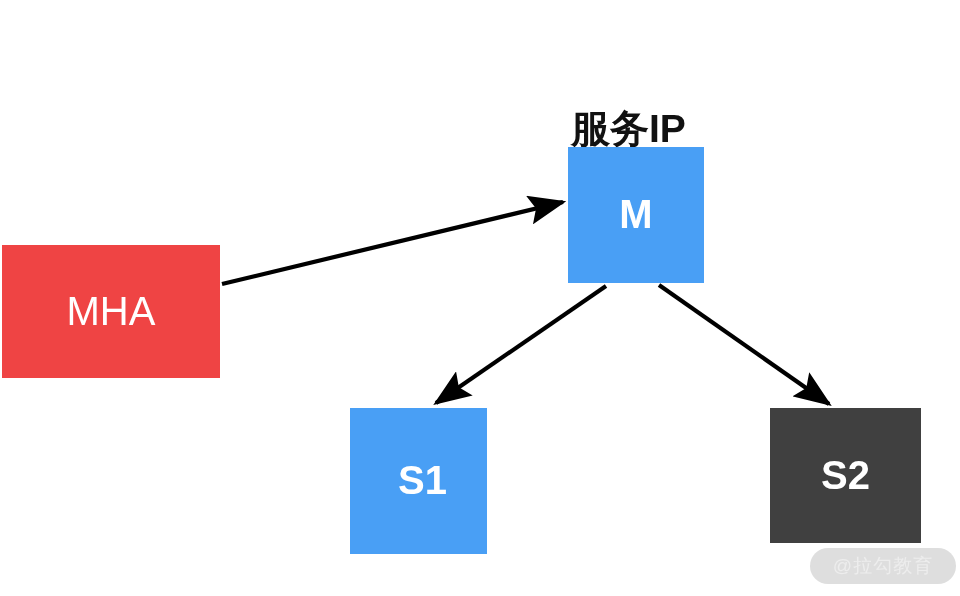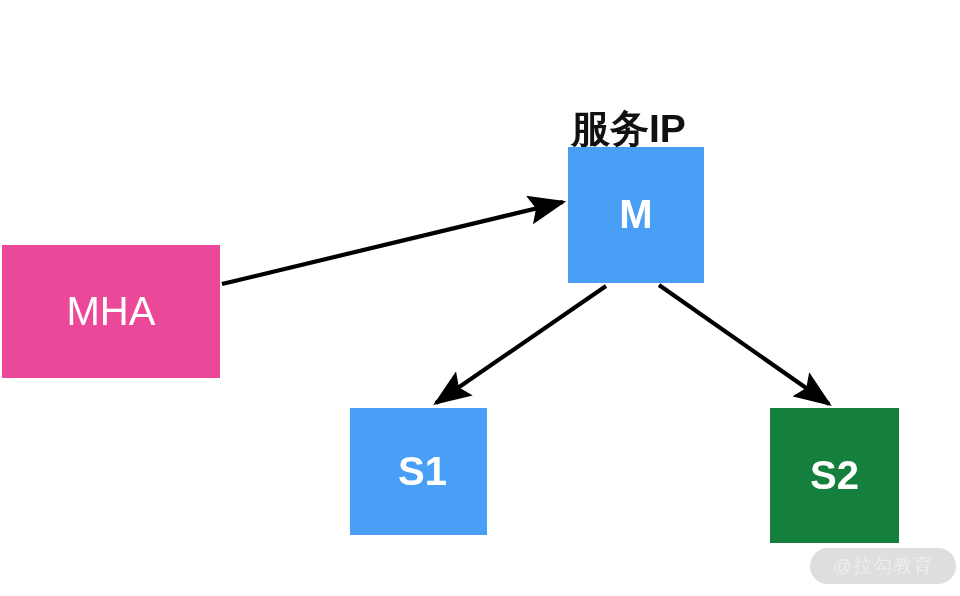--- a/index.html
+++ b/index.html
@@ -21,23 +21,23 @@
     position: absolute;
     display: flex;
     align-items: center;
     justify-content: center;
     text-align: center;
     color: #ffffff;
     box-sizing: border-box;
     line-height: 1.18;
   }
   .node-m   { left: 568px; top: 147px; width: 136px; height: 136px; background: #499FF5; font-size: 40px; font-weight: 700; }
-  .node-s1  { left: 350px; top: 408px; width: 137px; height: 127px; background: #499FF5; font-size: 40px; font-weight: 700; padding-left: 8px; }
-  .node-s2  { left: 770px; top: 408px; width: 129px; height: 135px; background: #15803d; font-size: 40px; font-weight: 700; }
-  .node-mha { left: 2px;   top: 245px; width: 218px; height: 133px; background: #ec4899; font-size: 40px; font-weight: 400; }
+  .node-s1  { left: 350px; top: 408px; width: 137px; height: 146px; background: #499FF5; font-size: 40px; font-weight: 700; padding-left: 8px; }
+  .node-s2  { left: 770px; top: 408px; width: 151px; height: 135px; background: #404040; font-size: 40px; font-weight: 700; }
+  .node-mha { left: 2px;   top: 245px; width: 218px; height: 133px; background: #ef4444; font-size: 40px; font-weight: 400; }
   .node-mha .label-stack {
     display: flex;
     flex-direction: column;
     align-items: center;
     justify-content: center;
     line-height: 1.28;
   }
 
   .caption {
     position: absolute;

